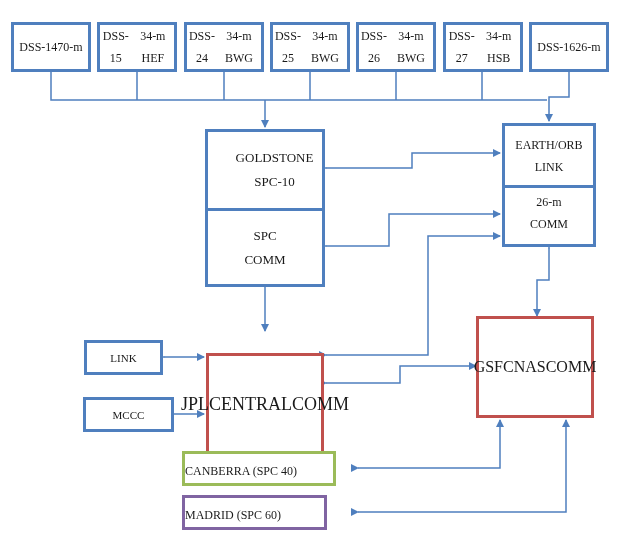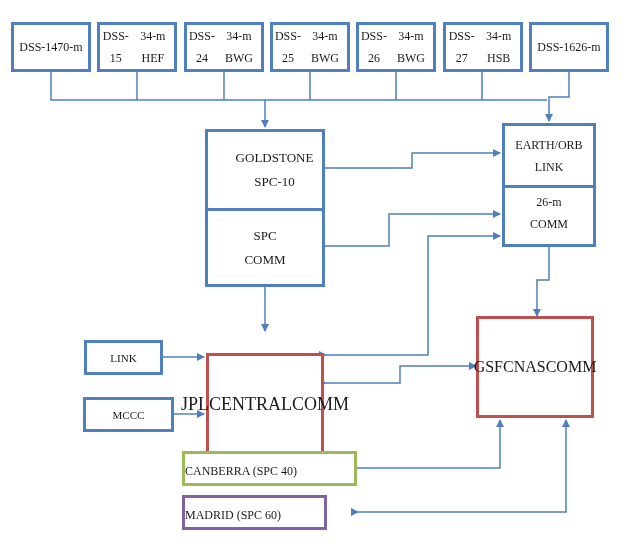--- a/index.html
+++ b/index.html
@@ -121,18 +121,18 @@
   <span>NASCOMM</span>
 </div>
 
 <div class="box blue small" style="left:84px; top:340px; width:79px; height:35px;">
   <span>LINK</span>
 </div>
 <div class="box blue small" style="left:83px; top:397px; width:91px; height:35px;">
   <span>MCCC</span>
 </div>
 
-<div class="box green small" style="left:182px; top:451px; width:175px; height:35px; font-size:12px; justify-content:flex-start; padding-top:6px;">
+<div class="box green small" style="left:182px; top:451px; width:154px; height:35px; font-size:12px; justify-content:flex-start; padding-top:6px;">
   <span>CANBERRA (SPC 40)</span>
 </div>
 <div class="box purple small" style="left:182px; top:495px; width:145px; height:35px; font-size:12px; justify-content:flex-start; padding-top:6px;">
   <span>MADRID (SPC 60)</span>
 </div>
 
 </body></html>

